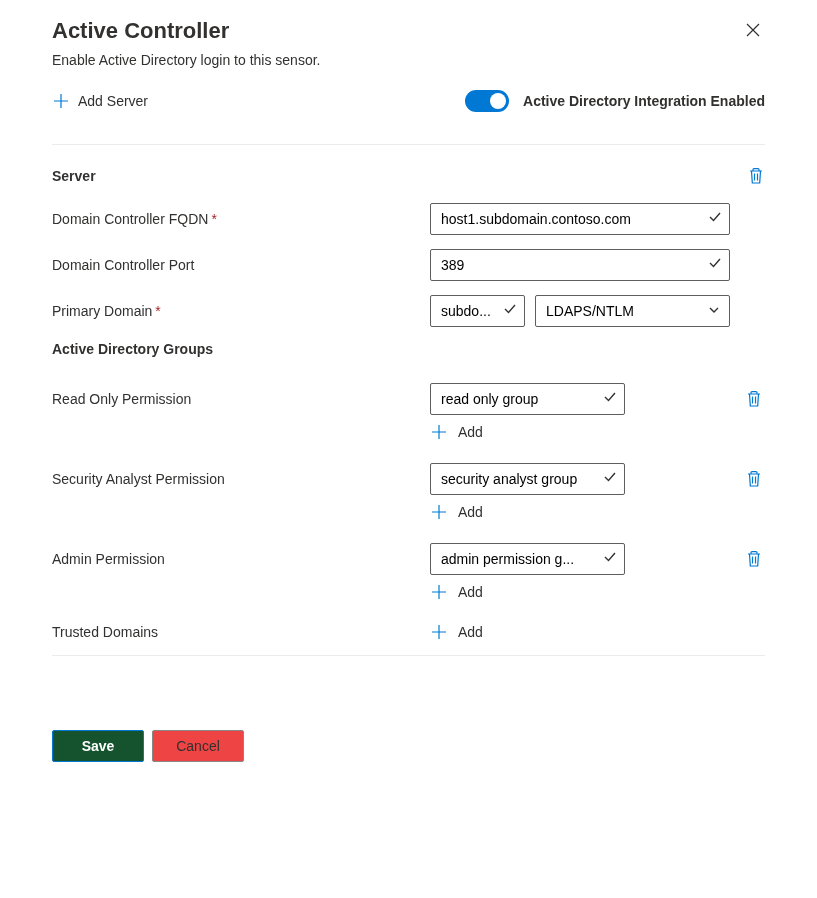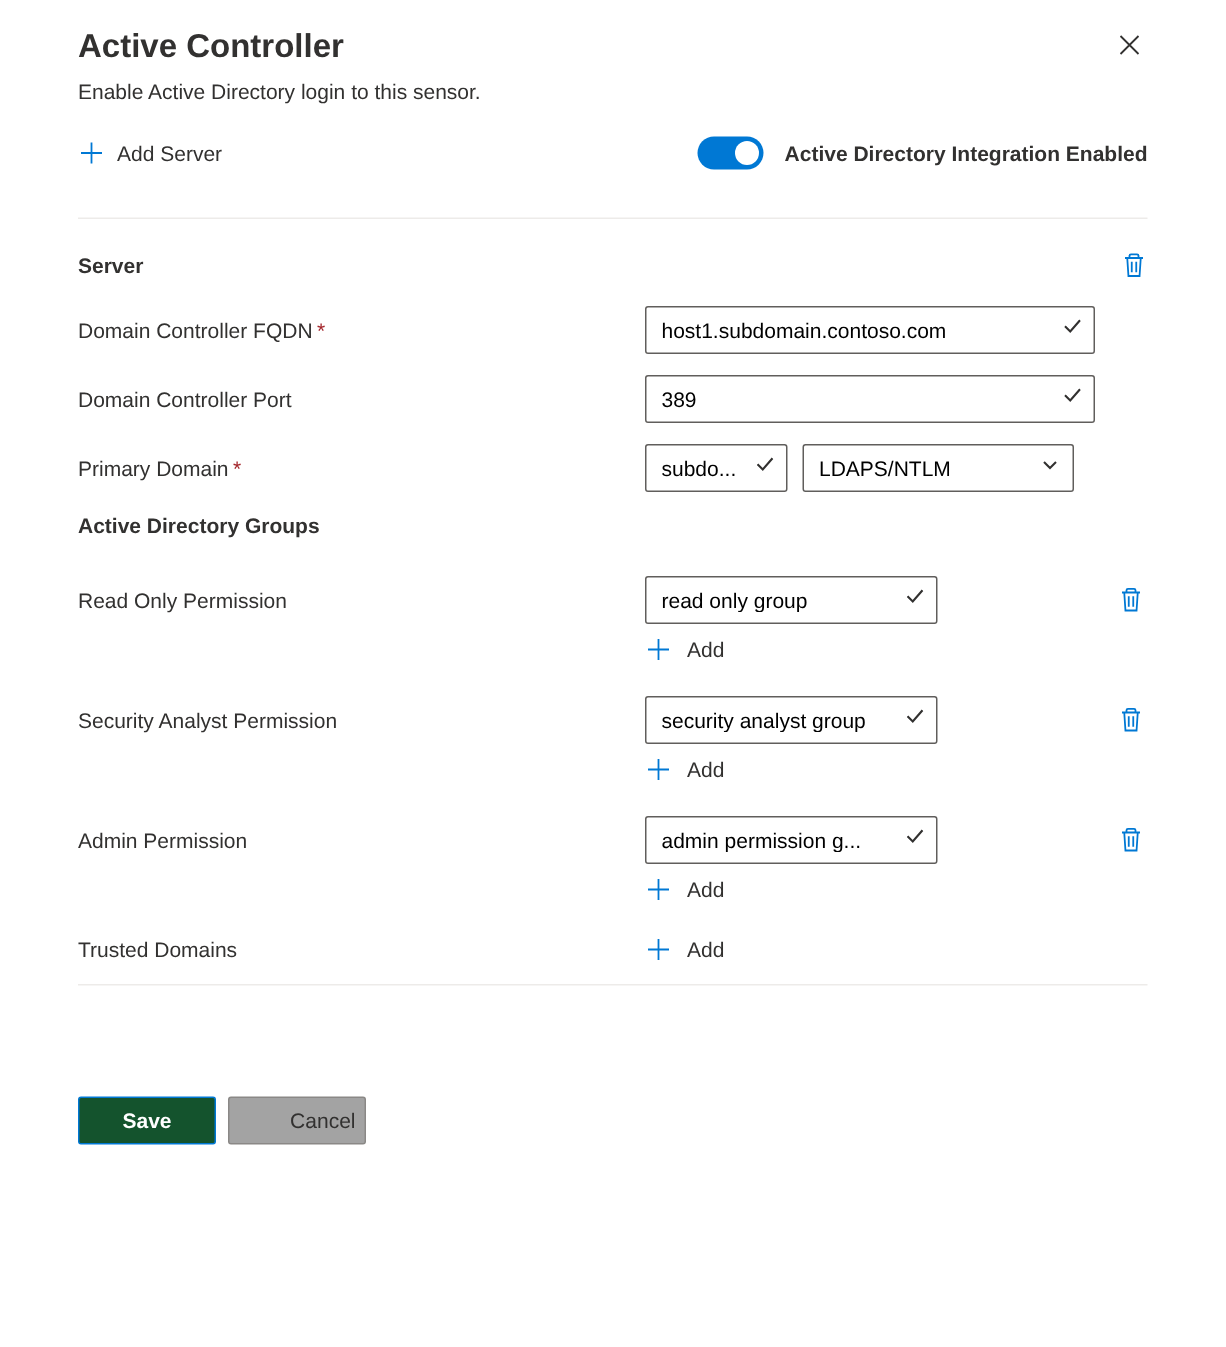--- a/index.html
+++ b/index.html
@@ -124,21 +124,21 @@
     border: 1px solid #605e5c;
     border-radius: 2px;
     padding: 6px 32px 6px 10px;
     font-size: 14px;
     height: 32px;
     font-family: inherit;
   }
   .input-wide { width: 300px; }
   .input-med  { width: 195px; }
   .input-sm1  { width: 95px; }
-  .input-sm2  { width: 181px; }
+  .input-sm2  { width: 195px; }
   .field-check {
     position: absolute;
     right: 8px;
     top: 50%;
     transform: translateY(-50%);
     pointer-events: none;
     color: #323130;
   }
   .chevron {
     position: absolute;
@@ -190,24 +190,23 @@
     cursor: pointer;
     font-family: inherit;
   }
   .btn-primary {
     background: #14532d;
     color: #fff;
     border: 1px solid #0078D4;
     font-weight: 600;
   }
   .btn-secondary {
-    background: #a3a3a3;
+    background: #ef4444;
     color: #323130;
     border: 1px solid #8a8886;
-    text-align: right;
   }
   .groups-gap { margin-top: 26px; }
 </style>
 </head>
 <body>
 
 <div class="panel">
 
   <div class="header-row">
     <h1 class="title">Active Controller</h1>

